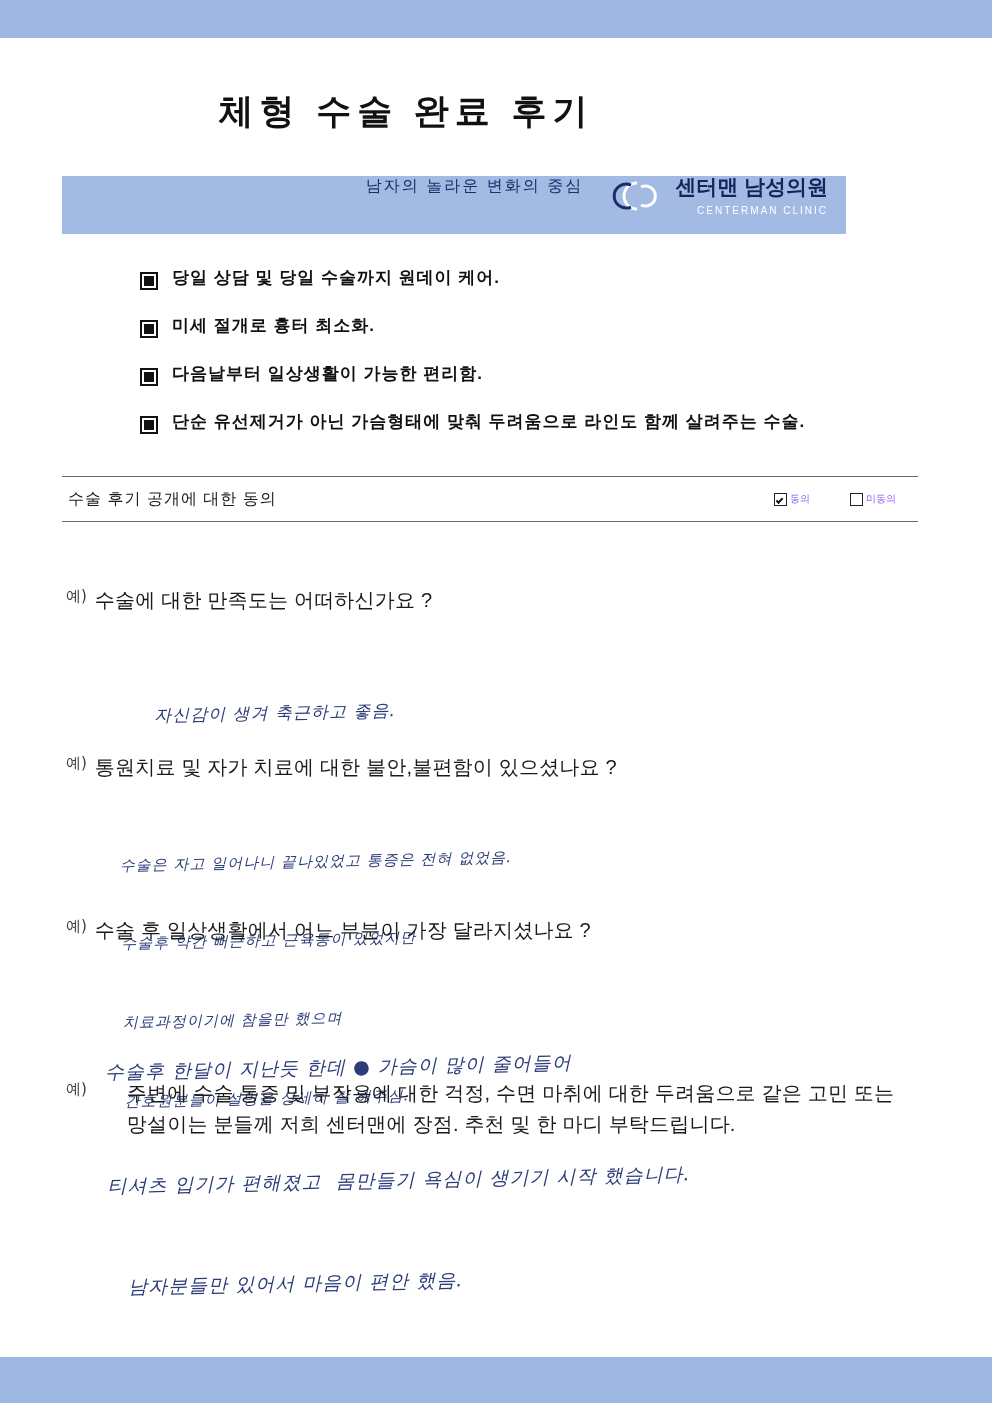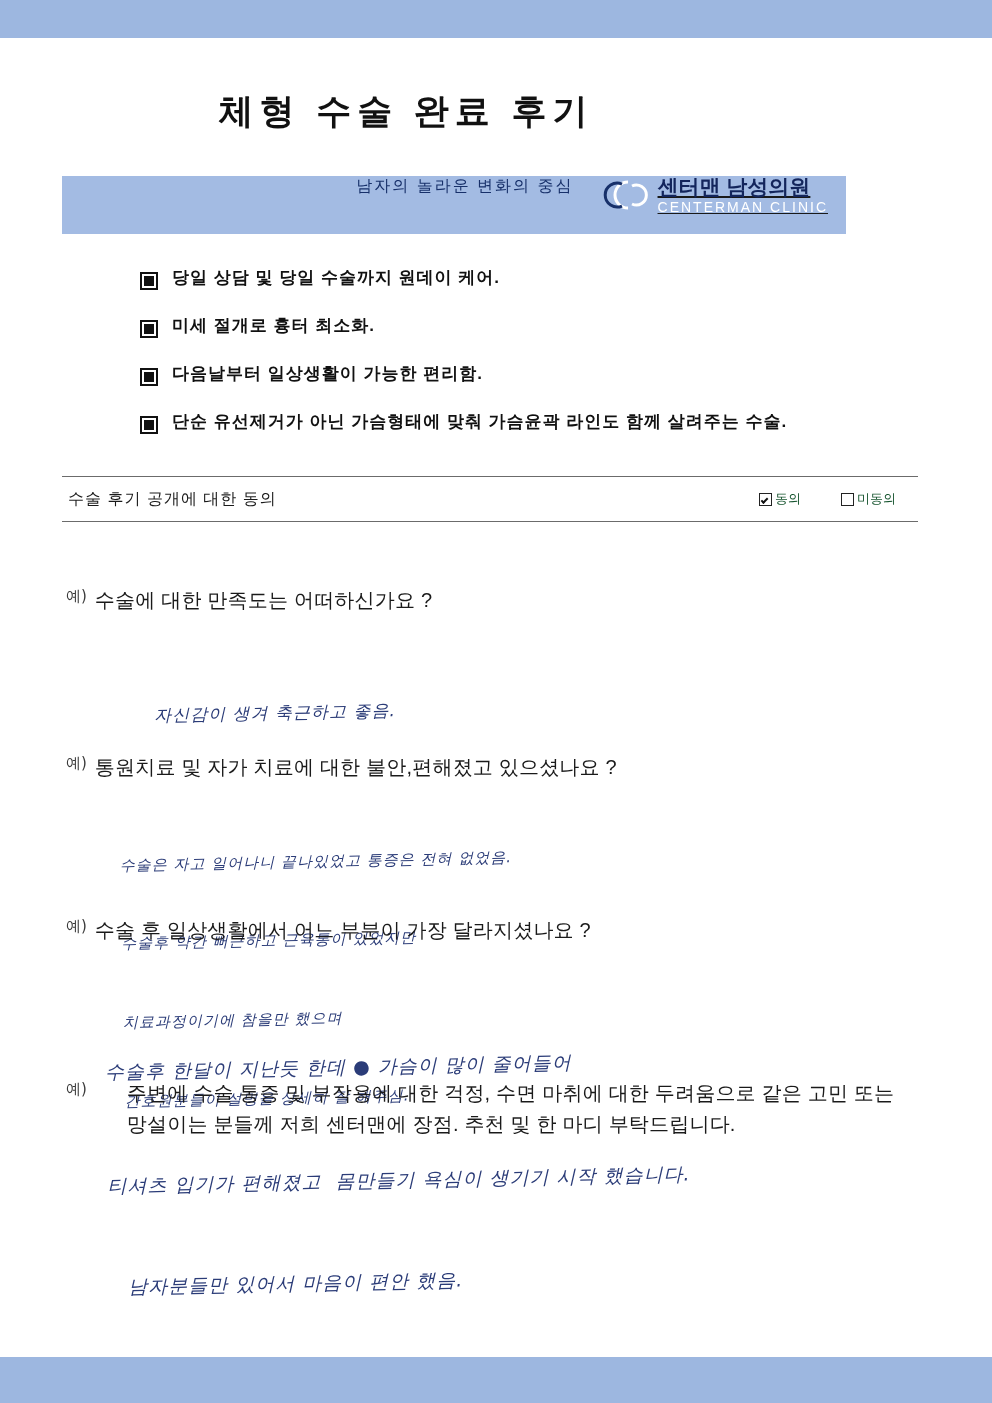--- a/index.html
+++ b/index.html
@@ -64,45 +64,44 @@
   .brand-slogan {
     font-size: 16px;
     color: #17306a;
     letter-spacing: 2px;
     margin-right: 28px;
     white-space: nowrap;
   }
   .brand-logo {
     display: flex;
     align-items: center;
-    gap: 0;
-    text-decoration: underline;
+    gap: 8px;
   }
   .brand-mark {
     width: 56px;
     height: 34px;
     position: relative;
   }
   .brand-text {
     display: flex;
     flex-direction: column;
     line-height: 1;
   }
   .brand-name {
     font-size: 21px;
     font-weight: bold;
     color: #13255c;
     letter-spacing: 0px;
   }
   .brand-sub {
-    font-size: 14px;
+    font-size: 10px;
     color: #ffffff;
     letter-spacing: 2px;
     text-align: right;
-    margin-top: 3px;
+    margin-top: 9px;
   }
   .bullets {
     position: absolute;
     left: 140px;
     top: 268px;
     width: 790px;
   }
   .bullet-row {
     display: flex;
     align-items: flex-start;
@@ -151,22 +150,22 @@
   }
   .consent-options {
     display: flex;
     align-items: center;
     gap: 40px;
     padding-right: 16px;
   }
   .consent-opt {
     display: flex;
     align-items: center;
-    font-size: 13px;
-    color: #14532d;
+    font-size: 10px;
+    color: #8b5cf6;
   }
   .cbox {
     width: 11px;
     height: 11px;
     border: 1px solid #222;
     margin-right: 3px;
     position: relative;
     display: inline-block;
     background: #fff;
   }
@@ -261,21 +260,21 @@
     <div class="bullet-row">
       <span class="bullet-mark"></span>
       <span class="bullet-text">미세 절개로 흉터 최소화.</span>
     </div>
     <div class="bullet-row">
       <span class="bullet-mark"></span>
       <span class="bullet-text">다음날부터 일상생활이 가능한 편리함.</span>
     </div>
     <div class="bullet-row">
       <span class="bullet-mark"></span>
-      <span class="bullet-text">단순 유선제거가 아닌 가슴형태에 맞춰 가슴윤곽 라인도 함께 살려주는 수술.</span>
+      <span class="bullet-text">단순 유선제거가 아닌 가슴형태에 맞춰 두려움으로 라인도 함께 살려주는 수술.</span>
     </div>
   </div>
 
   <div class="consent-block">
     <div class="rule"></div>
     <div class="consent-row">
       <div class="consent-label">수술 후기 공개에 대한 동의</div>
       <div class="consent-options">
         <label class="consent-opt">
           <span class="cbox checked"></span>
@@ -296,21 +295,21 @@
       <span class="q-text">수술에 대한 만족도는 어떠하신가요 ?</span>
     </div>
     <div class="hand ans">
       <span class="l">자신감이 생겨 축근하고 좋음.</span>
     </div>
   </div>
 
   <div class="qa" id="q2">
     <div class="q-line">
       <span class="q-mark">예)</span>
-      <span class="q-text">통원치료 및 자가 치료에 대한 불안,편해졌고 있으셨나요 ?</span>
+      <span class="q-text">통원치료 및 자가 치료에 대한 불안,불편함이 있으셨나요 ?</span>
     </div>
     <div class="hand ans">
       <span class="l">수술은 자고 일어나니 끝나있었고 통증은 전혀 없었음.</span>
       <span class="l">수술후 약간 뻐근하고 근육통이 있었지만</span>
       <span class="l">치료과정이기에 참을만 했으며</span>
       <span class="l">간호원분들이 설명을 상세히 잘 해주심.</span>
     </div>
   </div>
 
   <div class="qa" id="q3">

